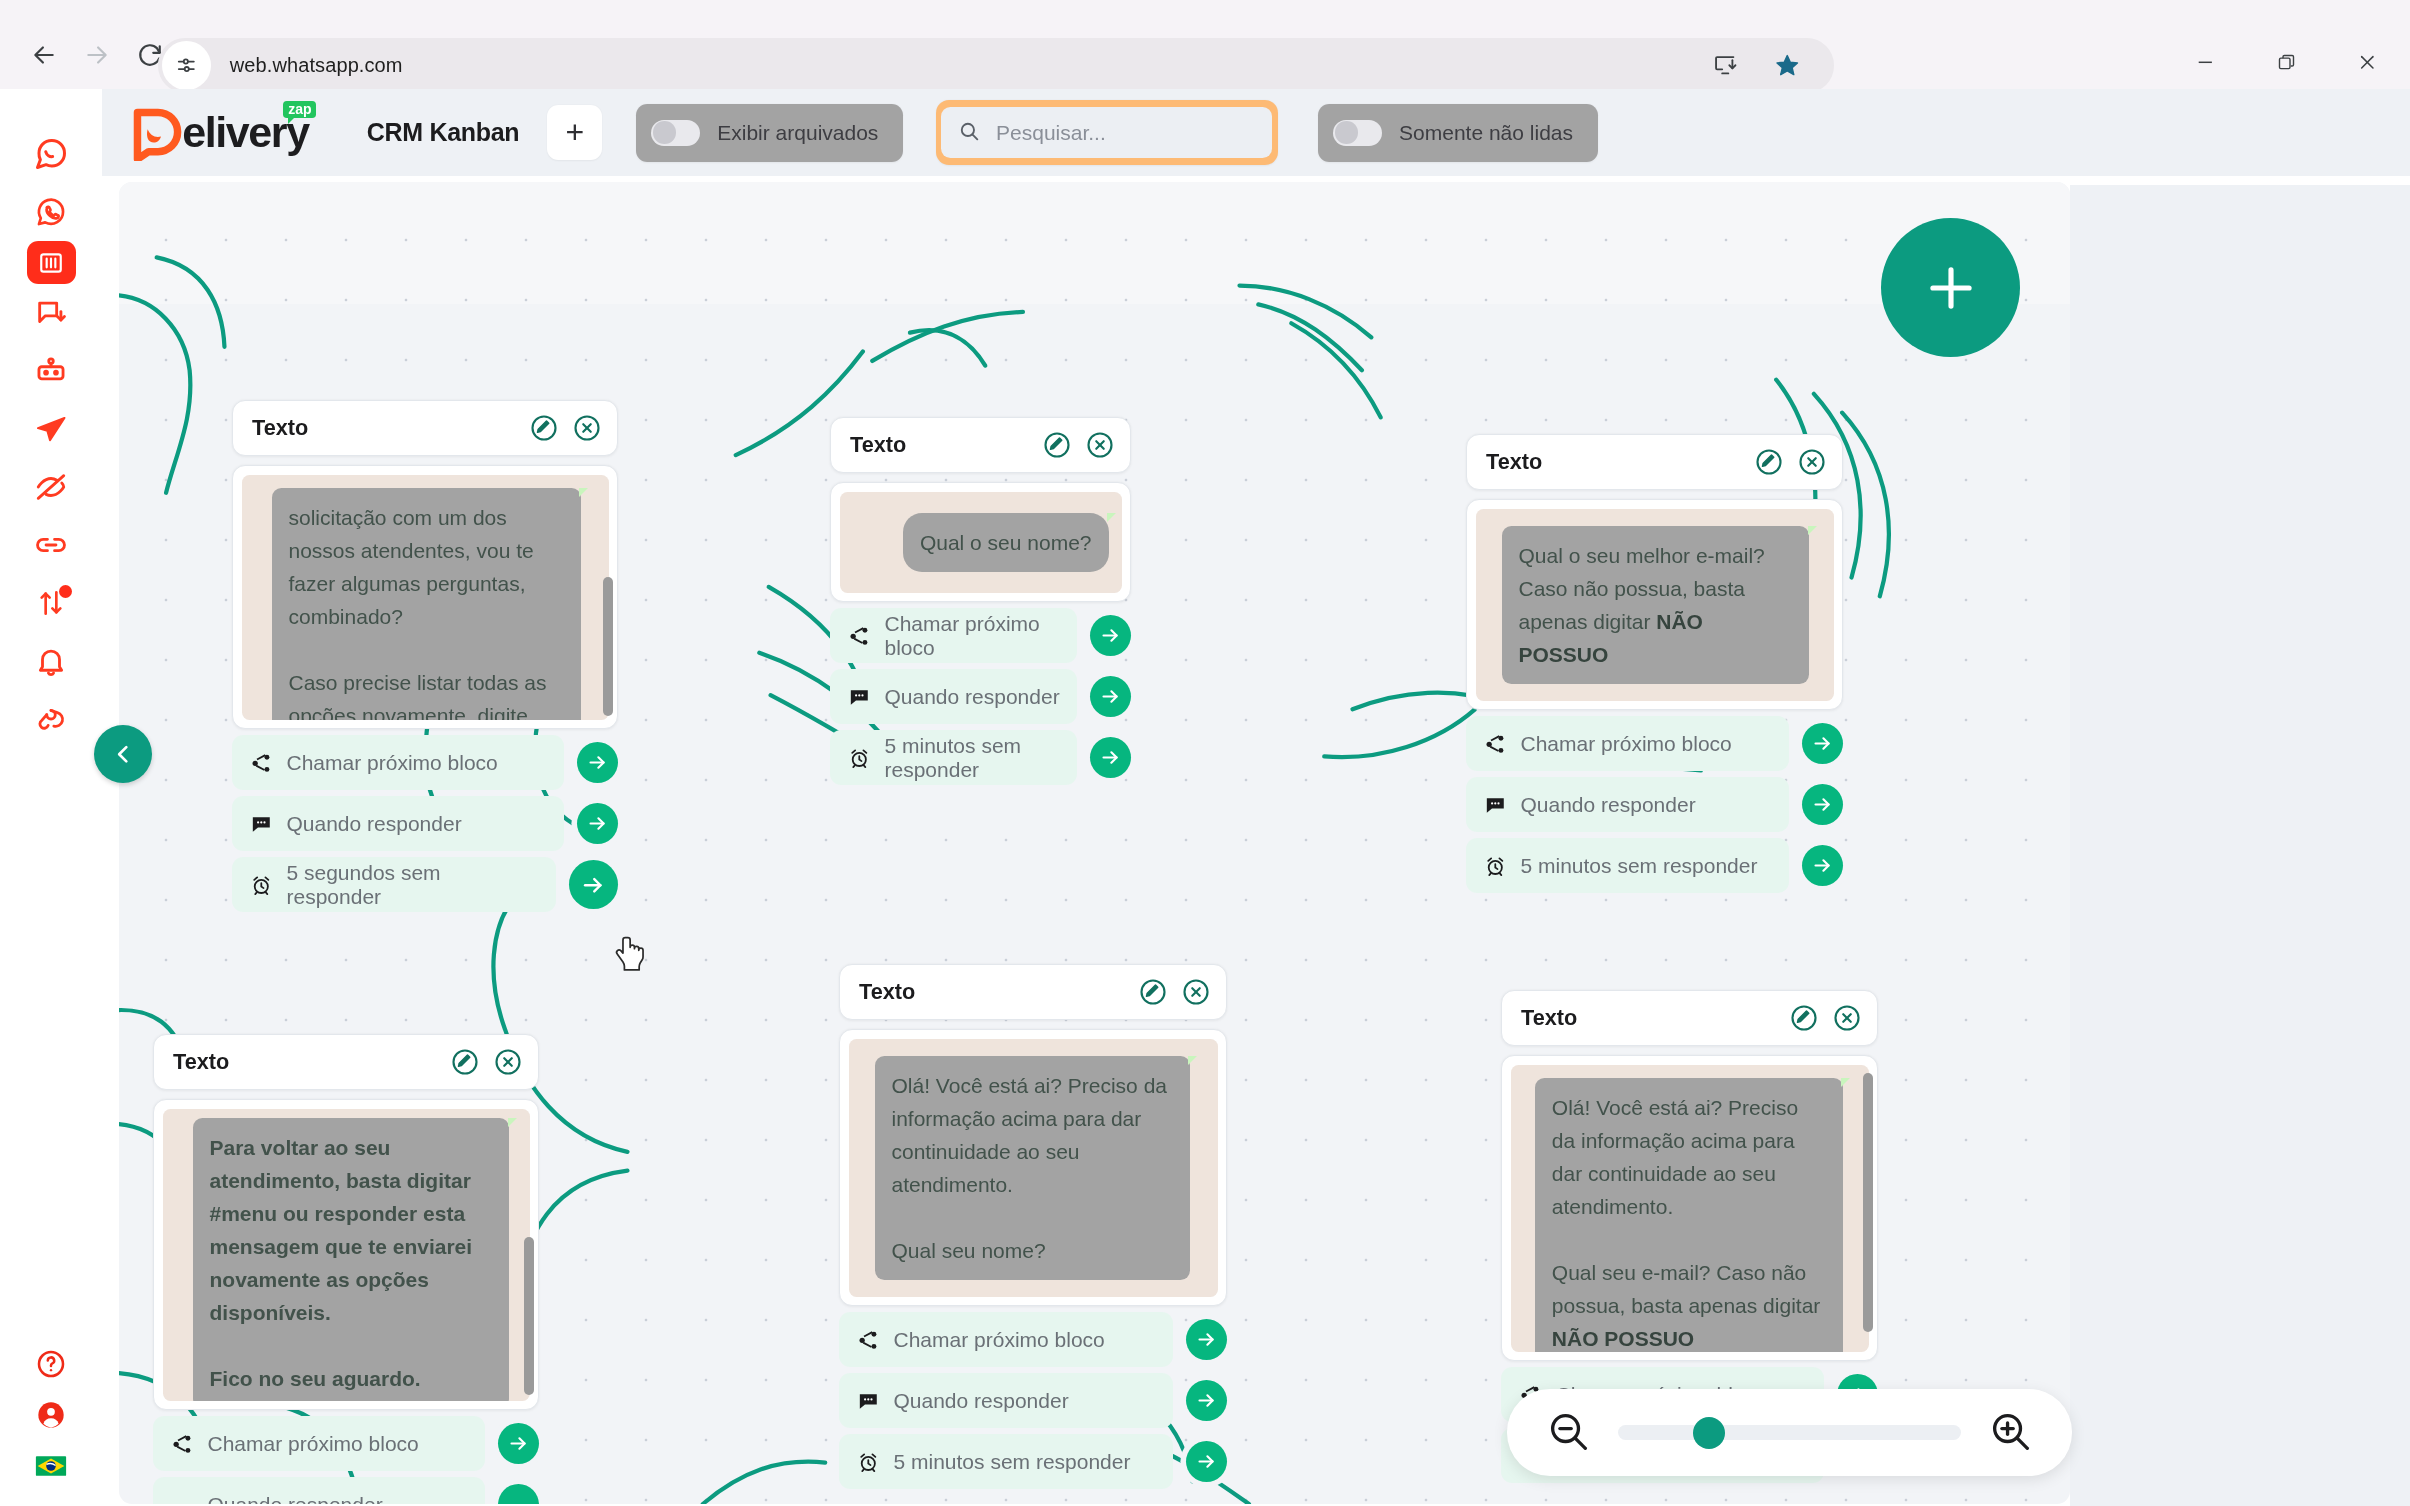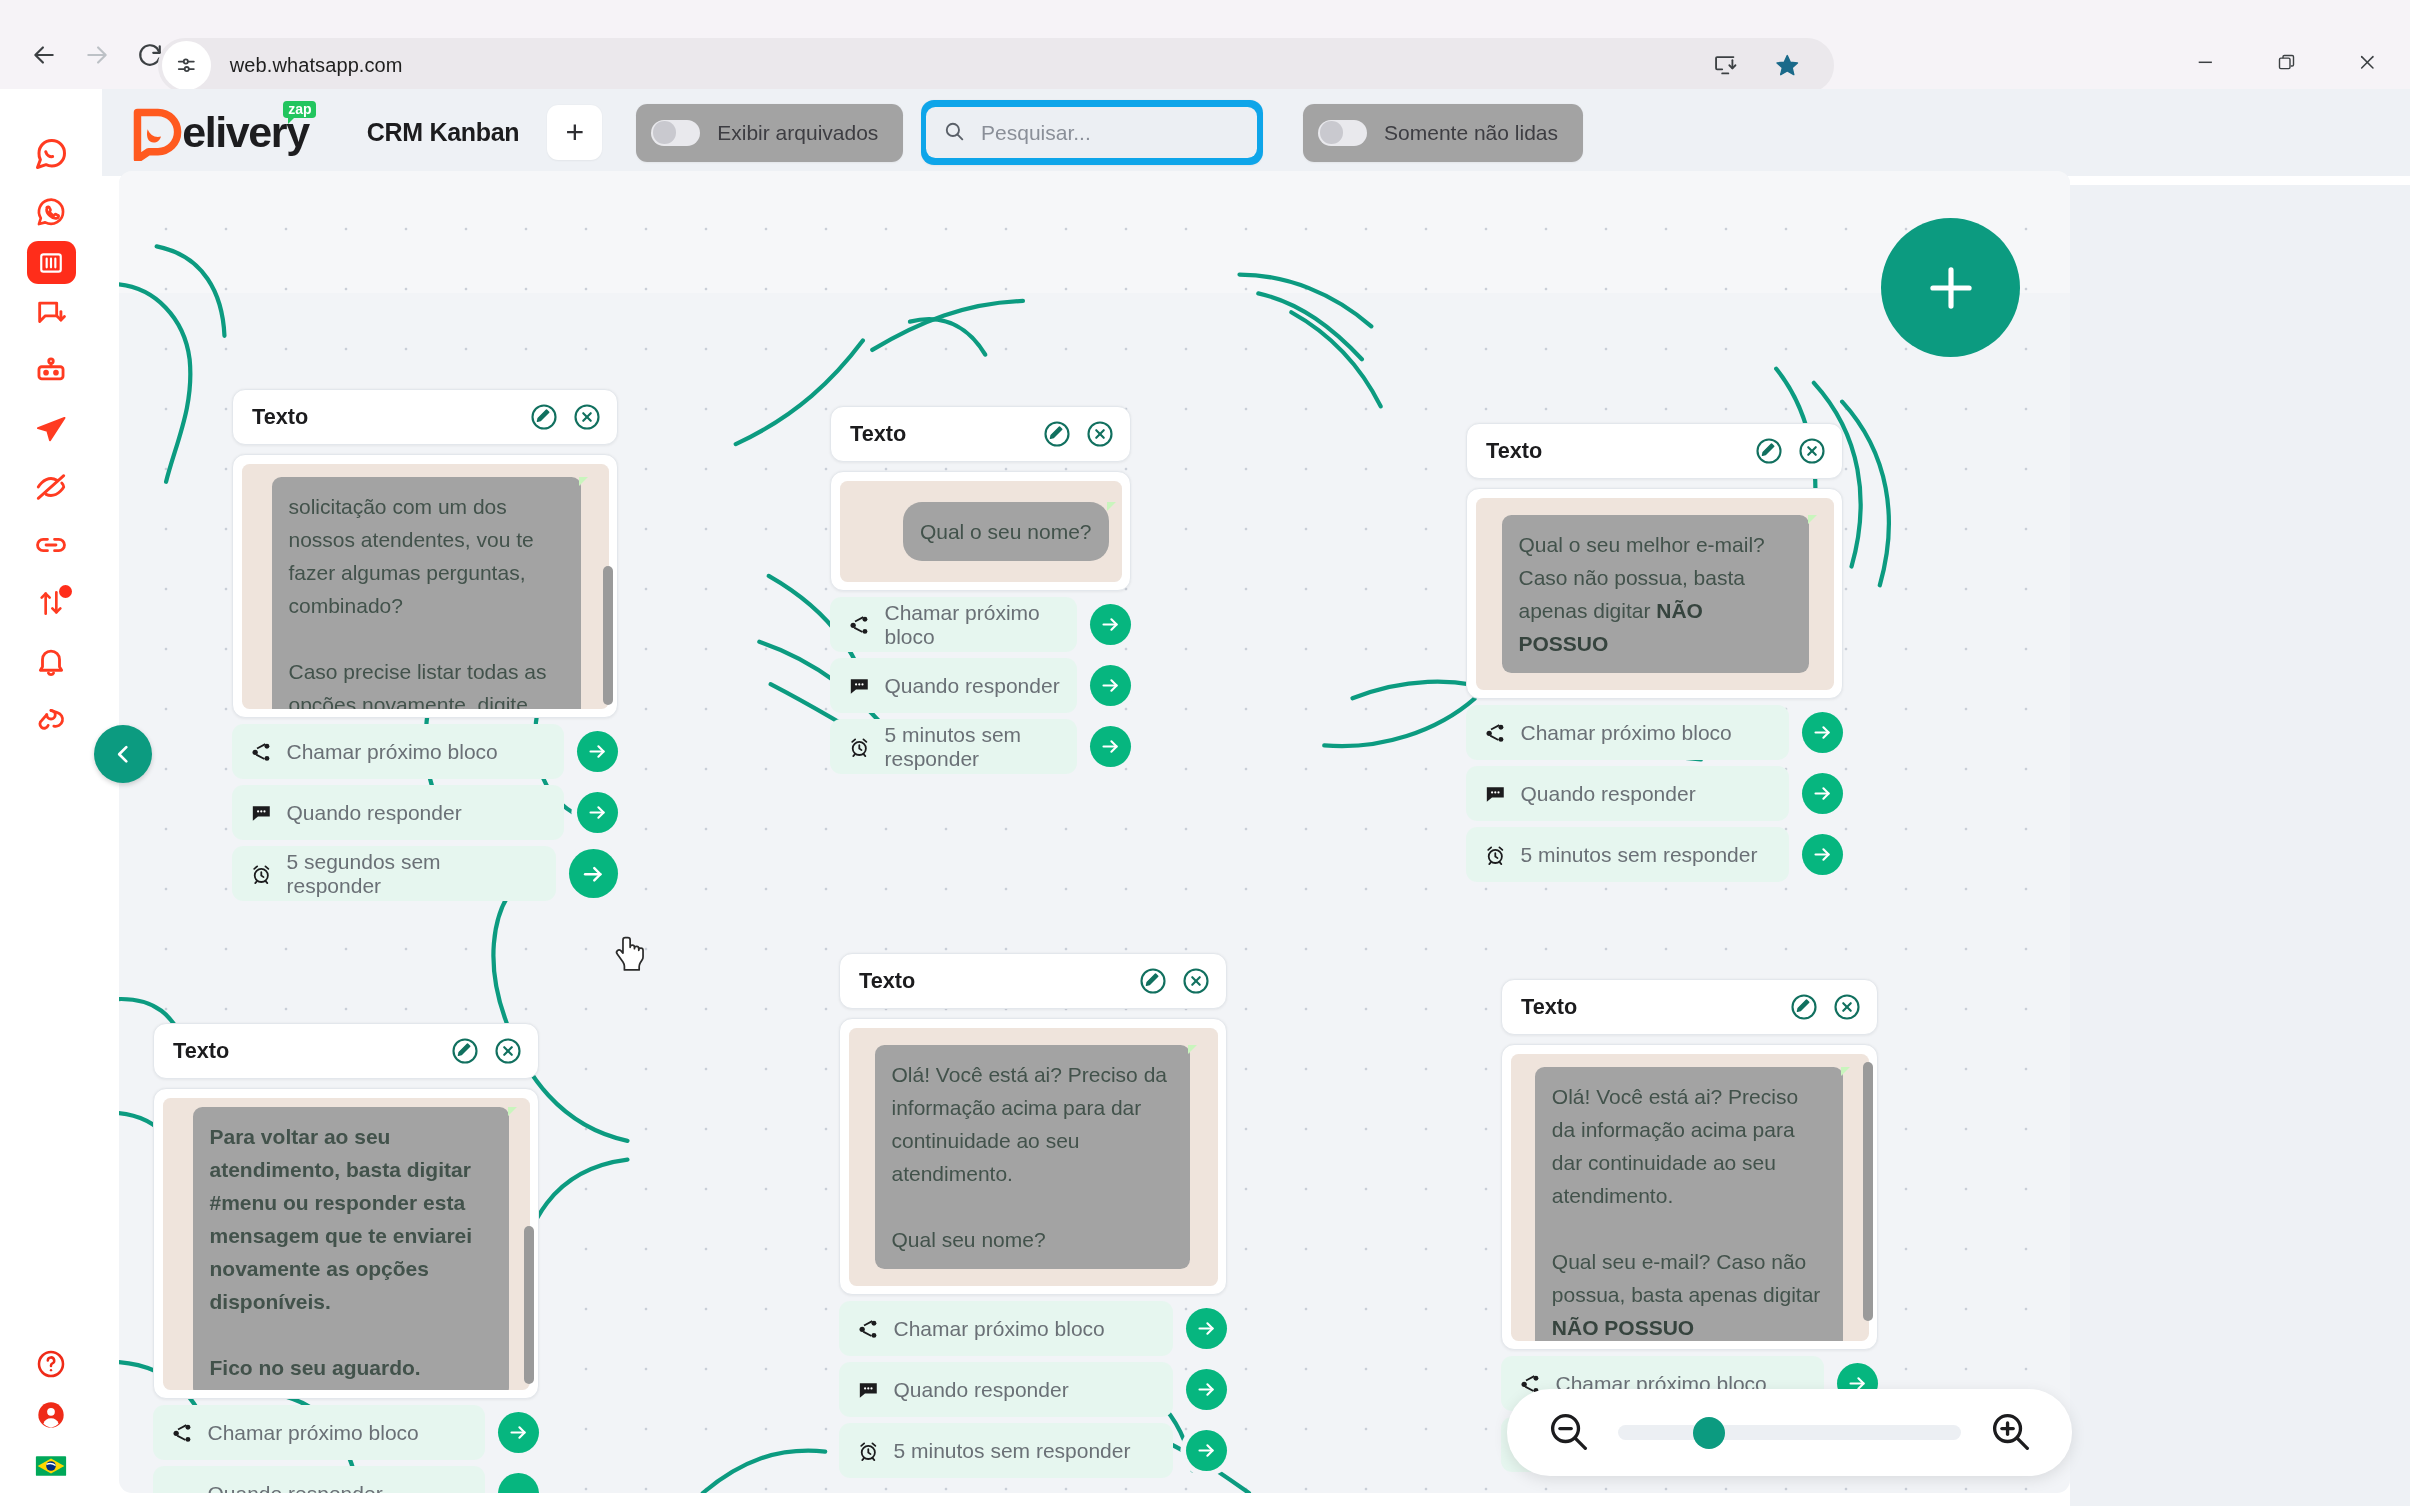--- a/index.html
+++ b/index.html
@@ -110,36 +110,36 @@
   .switch{
     width:49px;height:26px;border-radius:13px;background:#e9e9ed;position:relative;
     flex:0 0 auto;
   }
   .switch:after{
     content:""; position:absolute; left:1.9px; top:1.9px; width:22.6px;height:22.6px;
     border-radius:50%; background:#c9c9cf;
   }
   .toggle-label{ font-size:21px; color:#3d3d42; white-space:nowrap; }
   .search-wrap{
-    margin-left:18px; height:65px; background:#0ea5e9; border-radius:13px;
+    margin-left:33px; height:65px; background:#fdba74; border-radius:13px;
     display:flex;align-items:center; padding:5.6px; box-shadow:0 0.9px 1.9px rgba(0,0,0,.05);
   }
   .search-inner{
     background:#eceff3; border-radius:9.4px; height:51px; width:331px;
     display:flex; align-items:center; padding:0 17px; gap:15px;
   }
   .search-input{
     border:none;outline:none;background:transparent;font-size:21px;color:#3d3d42;
     width:100%; font-family:"Liberation Sans", sans-serif;
   }
   .search-input::placeholder{ color:#8a8f98; }
 
   
   .canvas{
-    position:absolute; left:119px; top:171px; width:1951px; height:1322px;
+    position:absolute; left:119px; top:182px; width:1951px; height:1322px;
     background:#f2f4f7; border-radius:13px;
     overflow:hidden;
   }
   .dots{
     position:absolute; inset:0;
     background-image:radial-gradient(circle, #c2c8d2 1.5px, transparent 1.6px);
     background-size:60px 60px; background-position:17px 28px;
     opacity:.85;
   }
   .canvas-right-fill{

